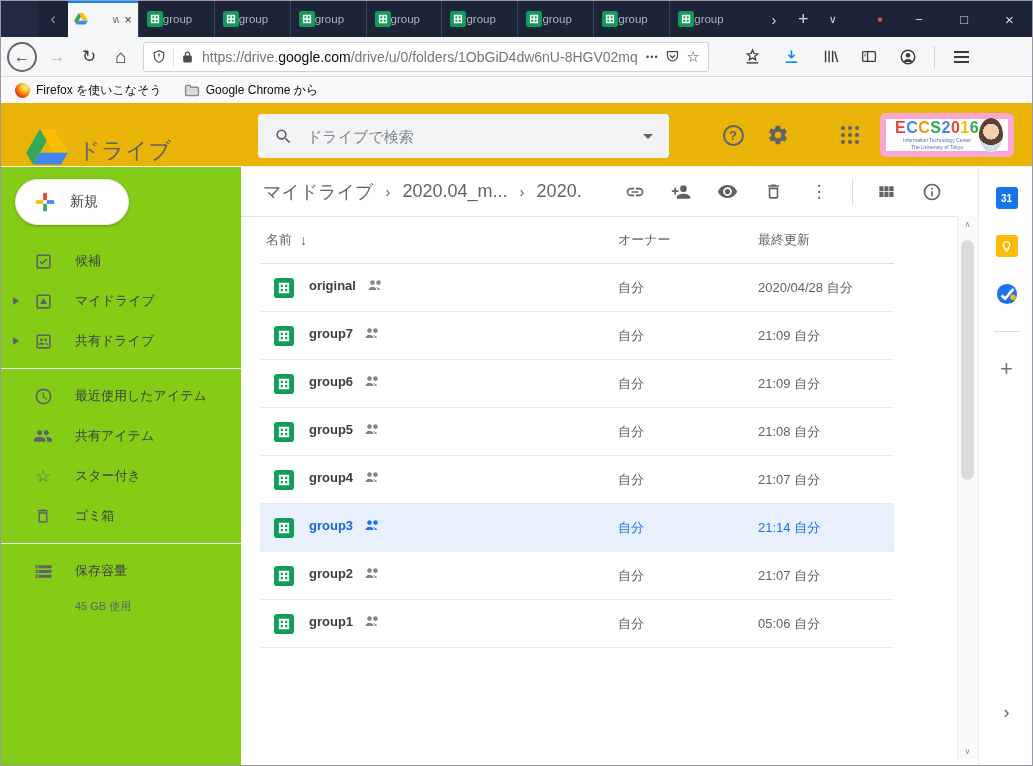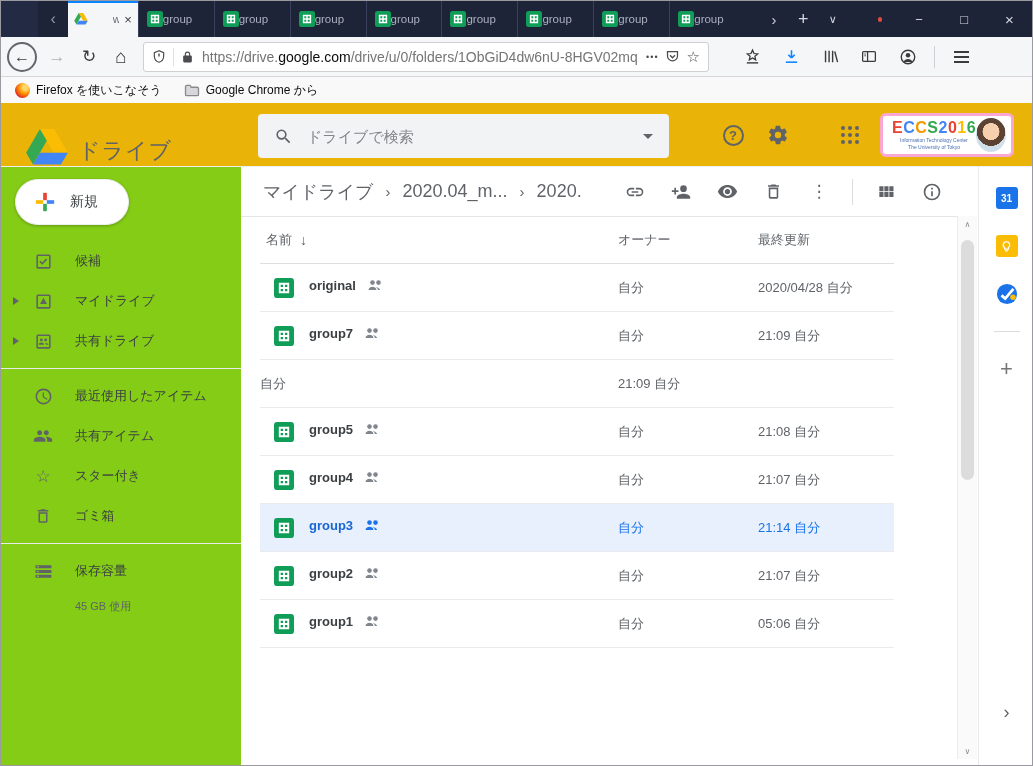--- a/index.html
+++ b/index.html
@@ -49,21 +49,21 @@
   .gheader { position:absolute; left:0; top:102px; width:100%; height:64px; background:#eab308; border-bottom:1px solid #eceef1; display:flex; align-items:flex-end; }
   .dlogo { margin-left:25px; }
   .appname { font-size:22px; color:#5f6368; margin-left:10px; letter-spacing:1px; }
   .searchbox { position:absolute; left:257px; top:11px; width:411px; height:44px; background:#f1f3f4; border-radius:4px; display:flex; align-items:center; padding:0 16px; }
   .searchbox input { border:none; outline:none; background:transparent; flex:1; font-size:15px; color:#202124; margin-left:14px; font-family:inherit; }
   .searchbox input::placeholder { color:#80868b; }
   .caret-down { width:0; height:0; border-left:5px solid transparent; border-right:5px solid transparent; border-top:5px solid #5f6368; }
   .hdr-ico { position:absolute; top:0; height:64px; display:flex; align-items:center; justify-content:center; width:40px; color:#5f6368; }
   .help-circle { width:21px; height:21px; border:2px solid #5f6368; border-radius:50%; display:flex; align-items:center; justify-content:center; font-size:13px; font-weight:bold; color:#5f6368; }
   .dots9 { width:4px; height:4px; border-radius:50%; background:#5f6368; box-shadow:7px 0 0 #5f6368,14px 0 0 #5f6368,0 7px 0 #5f6368,7px 7px 0 #5f6368,14px 7px 0 #5f6368,0 14px 0 #5f6368,7px 14px 0 #5f6368,14px 14px 0 #5f6368; margin:-14px 0 0 -14px; }
-  .acct-card { position:absolute; right:18px; top:10px; width:134px; height:44px; background:#fff; border:3px solid #f9a8d4; border-radius:6px; display:flex; align-items:center; padding:0 5px 0 9px; }
+  .acct-card { position:absolute; right:18px; top:10px; width:134px; height:44px; background:#fff; border:6px solid #f9a8d4; border-radius:6px; display:flex; align-items:center; padding:0 5px 0 9px; }
   .eccs { display:flex; flex-direction:column; line-height:1; }
   .eccs-letters { font-size:16px; font-weight:bold; letter-spacing:.5px; }
   .eccs-sub { font-size:5px; color:#4a6fb5; text-align:center; margin-top:2px; }
   .avatar { width:34px; height:34px; border-radius:50%; margin-left:auto; background:radial-gradient(circle at 50% 40%,#f5cfae 0 33%,#5b4232 34% 56%,#cfe0ea 57%); }
 
   
   .main { position:absolute; left:0; top:166px; width:100%; height:600px; }
 
   
   .sidebar { position:absolute; left:0; top:0; width:240px; height:100%; background:#84cc16; }
@@ -564,20 +564,33 @@
               <span class="ppl">
                 <svg width="16" height="13" viewBox="0 0 14 13">
                   <use href="#pplpair"></use>
                 </svg>
               </span>
             </div>
           <div>自分</div>
           <div>21:09 自分</div>
         </div>
         <div class="frow">
+          <div class="c1">
+              <span>
+                <svg width="20" height="20" viewBox="0 0 16 16">
+                  <use href="#sheets"></use>
+                </svg>
+              </span>
+              <span class="fname">group6</span>
+              <span class="ppl">
+                <svg width="16" height="13" viewBox="0 0 14 13">
+                  <use href="#pplpair"></use>
+                </svg>
+              </span>
+            </div>
           <div>自分</div>
           <div>21:09 自分</div>
         </div>
         <div class="frow">
           <div class="c1">
               <span>
                 <svg width="20" height="20" viewBox="0 0 16 16">
                   <use href="#sheets"></use>
                 </svg>
               </span>

